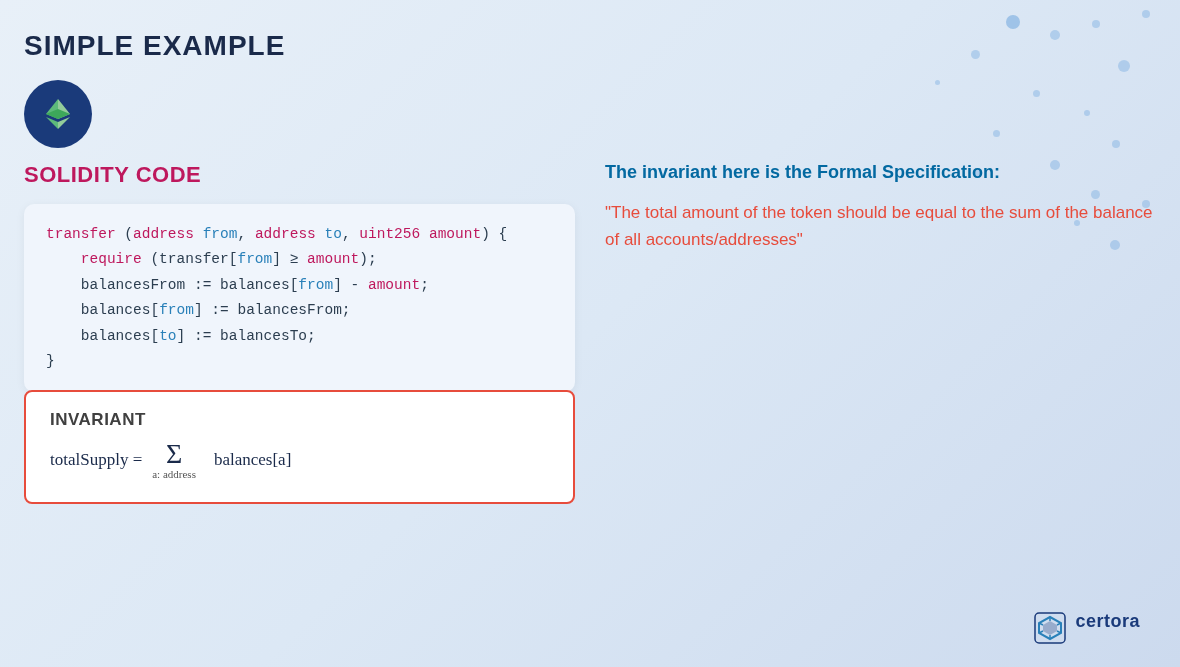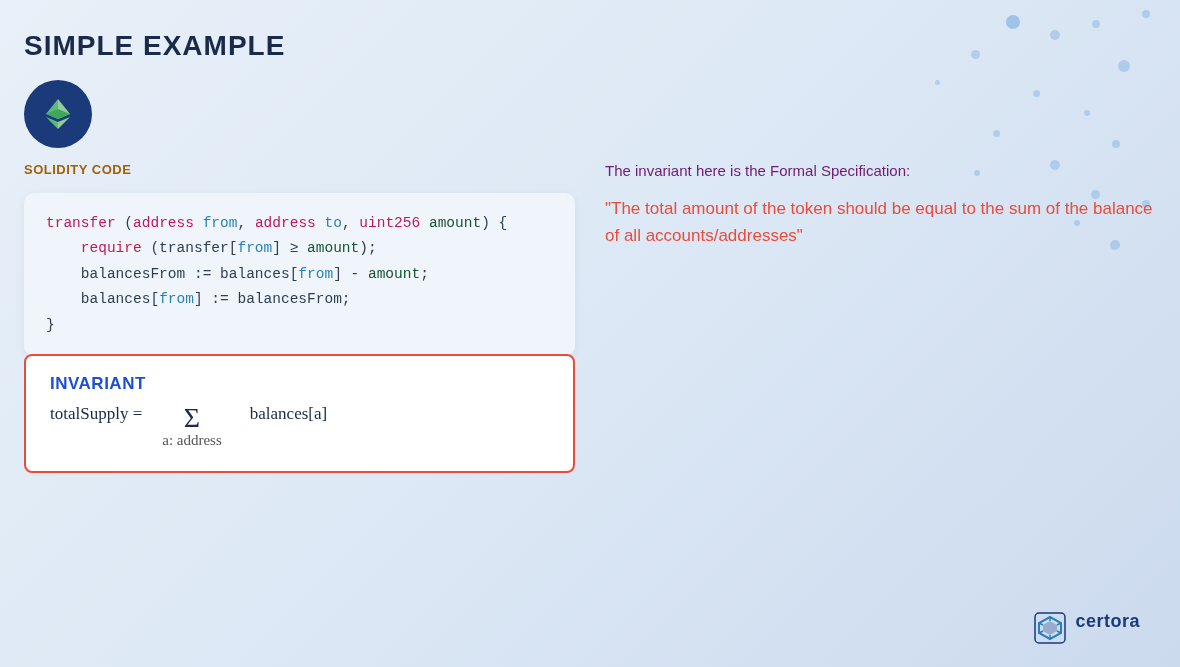--- a/index.html
+++ b/index.html
@@ -59,23 +59,23 @@
       height: 68px;
       background: #1a3a7a;
       border-radius: 50%;
       display: flex;
       align-items: center;
       justify-content: center;
       margin-bottom: 14px;
     }
 
     .solidity-label {
-      font-size: 13px;
+      font-size: 22px;
       font-weight: 900;
-      color: #a16207;
+      color: #be185d;
       margin-bottom: 16px;
       letter-spacing: 0.5px;
     }
 
     
     .code-block {
       background: #f0f5fc;
       border-radius: 10px;
       padding: 18px 22px;
       font-family: 'Courier New', Courier, monospace;
@@ -85,79 +85,79 @@
       box-shadow: 0 2px 10px rgba(0,0,0,0.06);
     }
 
     .code-line {
       display: block;
       white-space: pre;
     }
 
     .c-green { color: #be185d; }
     .c-blue  { color: #2980b9; }
-    .c-teal  { color: #14532d; }
+    .c-teal  { color: #be185d; }
     .c-dark  { color: #2c3e50; }
 
     
     .invariant-box {
       border: 2.5px solid #e74c3c;
       border-radius: 8px;
       background: white;
       padding: 18px 24px 22px;
       margin-top: -2px;
     }
 
     .invariant-title {
       font-size: 17px;
       font-weight: 900;
-      color: #1d4ed8;
+      color: #404040;
       margin-bottom: 10px;
       letter-spacing: 0.5px;
     }
 
     .invariant-formula {
       font-family: 'Times New Roman', serif;
       font-size: 17px;
       color: #1a2a4a;
       display: flex;
-      align-items: flex-start;
-      gap: 18px;
+      align-items: center;
+      gap: 8px;
       flex-wrap: wrap;
     }
 
     .sigma-container {
       display: inline-flex;
       flex-direction: column;
       align-items: center;
       margin: 0 2px;
       position: relative;
     }
 
     .sigma-symbol {
       font-size: 28px;
       line-height: 1;
     }
 
     .sigma-sub {
-      font-size: 15px;
+      font-size: 11px;
       color: #555;
       white-space: nowrap;
     }
 
     
     .right-panel {
       flex: 1;
       padding-top: 80px;
     }
 
     .invariant-header {
-      font-size: 15px;
-      font-weight: 400;
-      color: #701a75;
+      font-size: 18px;
+      font-weight: 700;
+      color: #0369a1;
       margin-bottom: 14px;
       line-height: 1.4;
     }
 
     .invariant-desc {
       font-size: 17px;
       color: #e74c3c;
       line-height: 1.6;
     }
 
@@ -230,20 +230,21 @@
 
         <span class="code-line"><span class="c-green">transfer</span><span class="c-dark"> (</span><span class="c-green">address</span><span class="c-dark"> </span><span class="c-blue">from</span><span class="c-dark">, </span><span class="c-green">address</span><span class="c-dark"> </span><span class="c-blue">to</span><span class="c-dark">, </span><span class="c-green">uint256</span><span class="c-dark"> </span><span class="c-teal">amount</span><span class="c-dark">) {</span></span>
 
         <span class="code-line"><span class="c-green">    require</span><span class="c-dark"> (transfer[</span><span class="c-blue">from</span><span class="c-dark">] ≥ </span><span class="c-teal">amount</span><span class="c-dark">);</span></span>
 
         <span class="code-line"><span class="c-dark">    balancesFrom := balances[</span><span class="c-blue">from</span><span class="c-dark">] - </span><span class="c-teal">amount</span><span class="c-dark">;</span></span>
 
 
         <span class="code-line"><span class="c-dark">    balances[</span><span class="c-blue">from</span><span class="c-dark">] := balancesFrom;</span></span>
 
+        <span class="code-line"><span class="c-dark">    balances[</span><span class="c-blue">to</span><span class="c-dark">] := balancesTo;</span></span>
 
         <span class="code-line"><span class="c-dark">}</span></span>
       </div>
 
       <div class="invariant-box">
         <div class="invariant-title">INVARIANT</div>
         <div class="invariant-formula">
           <span>totalSupply = </span>
           <span class="sigma-container">
             <span class="sigma-symbol">Σ</span>

